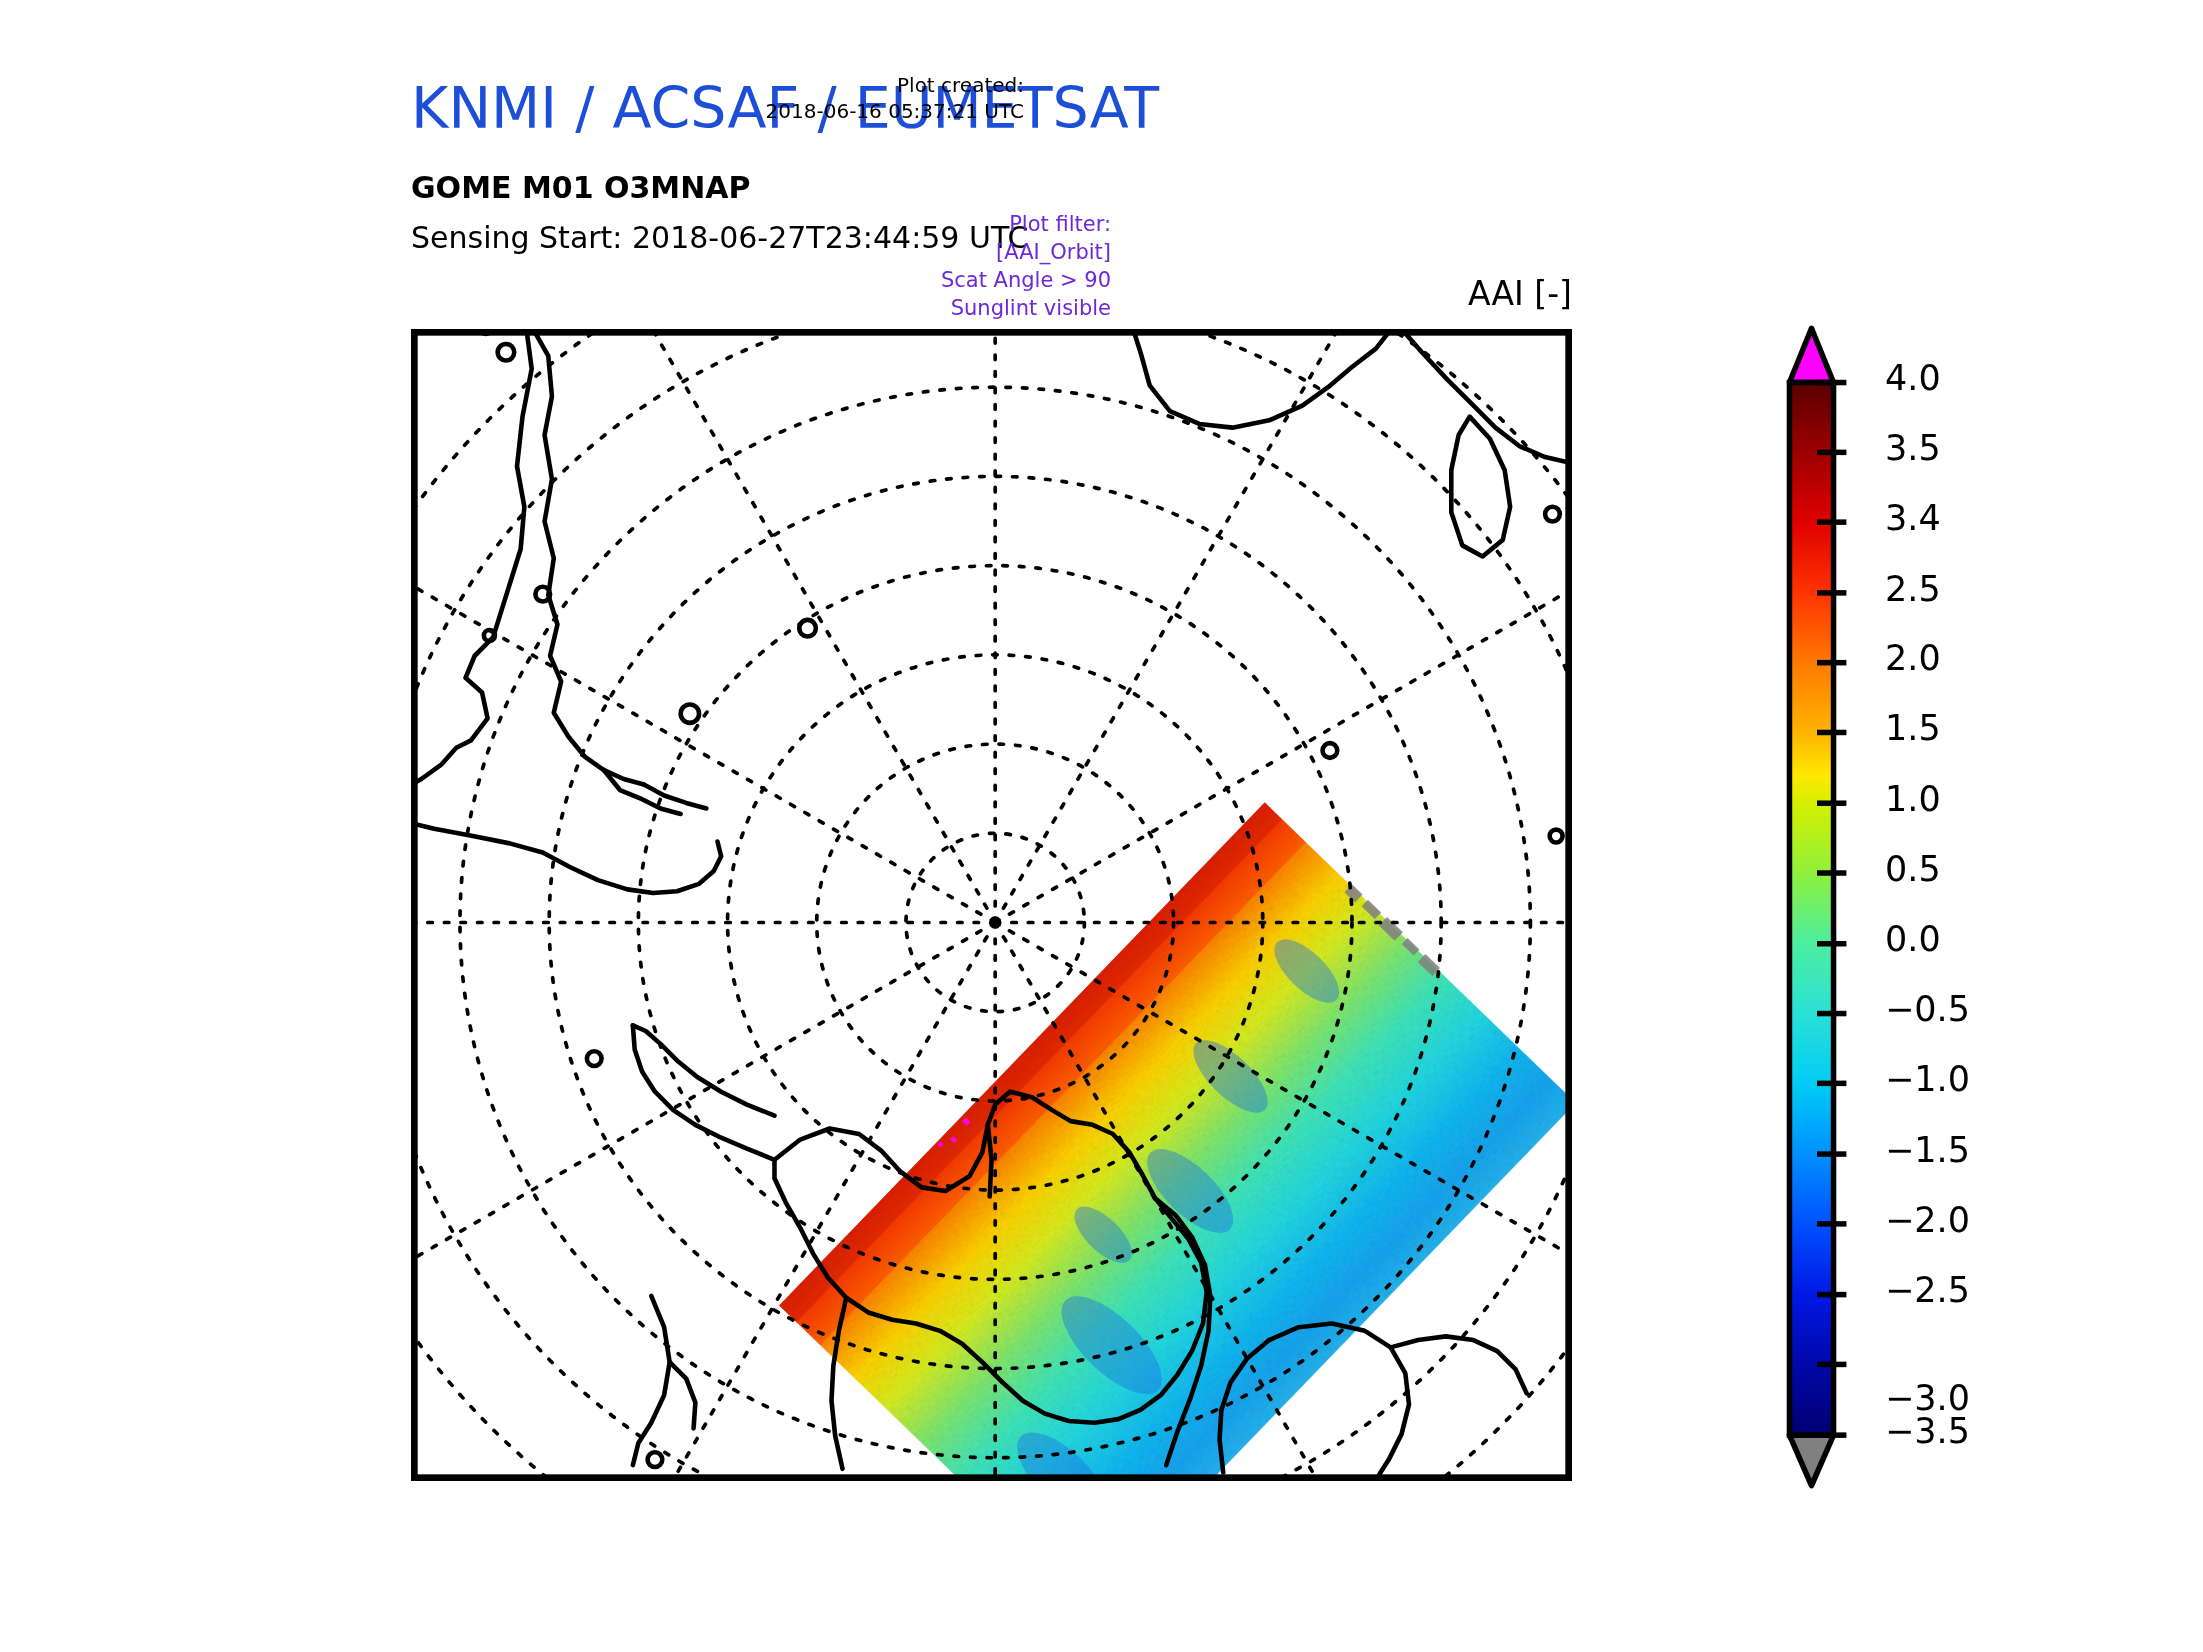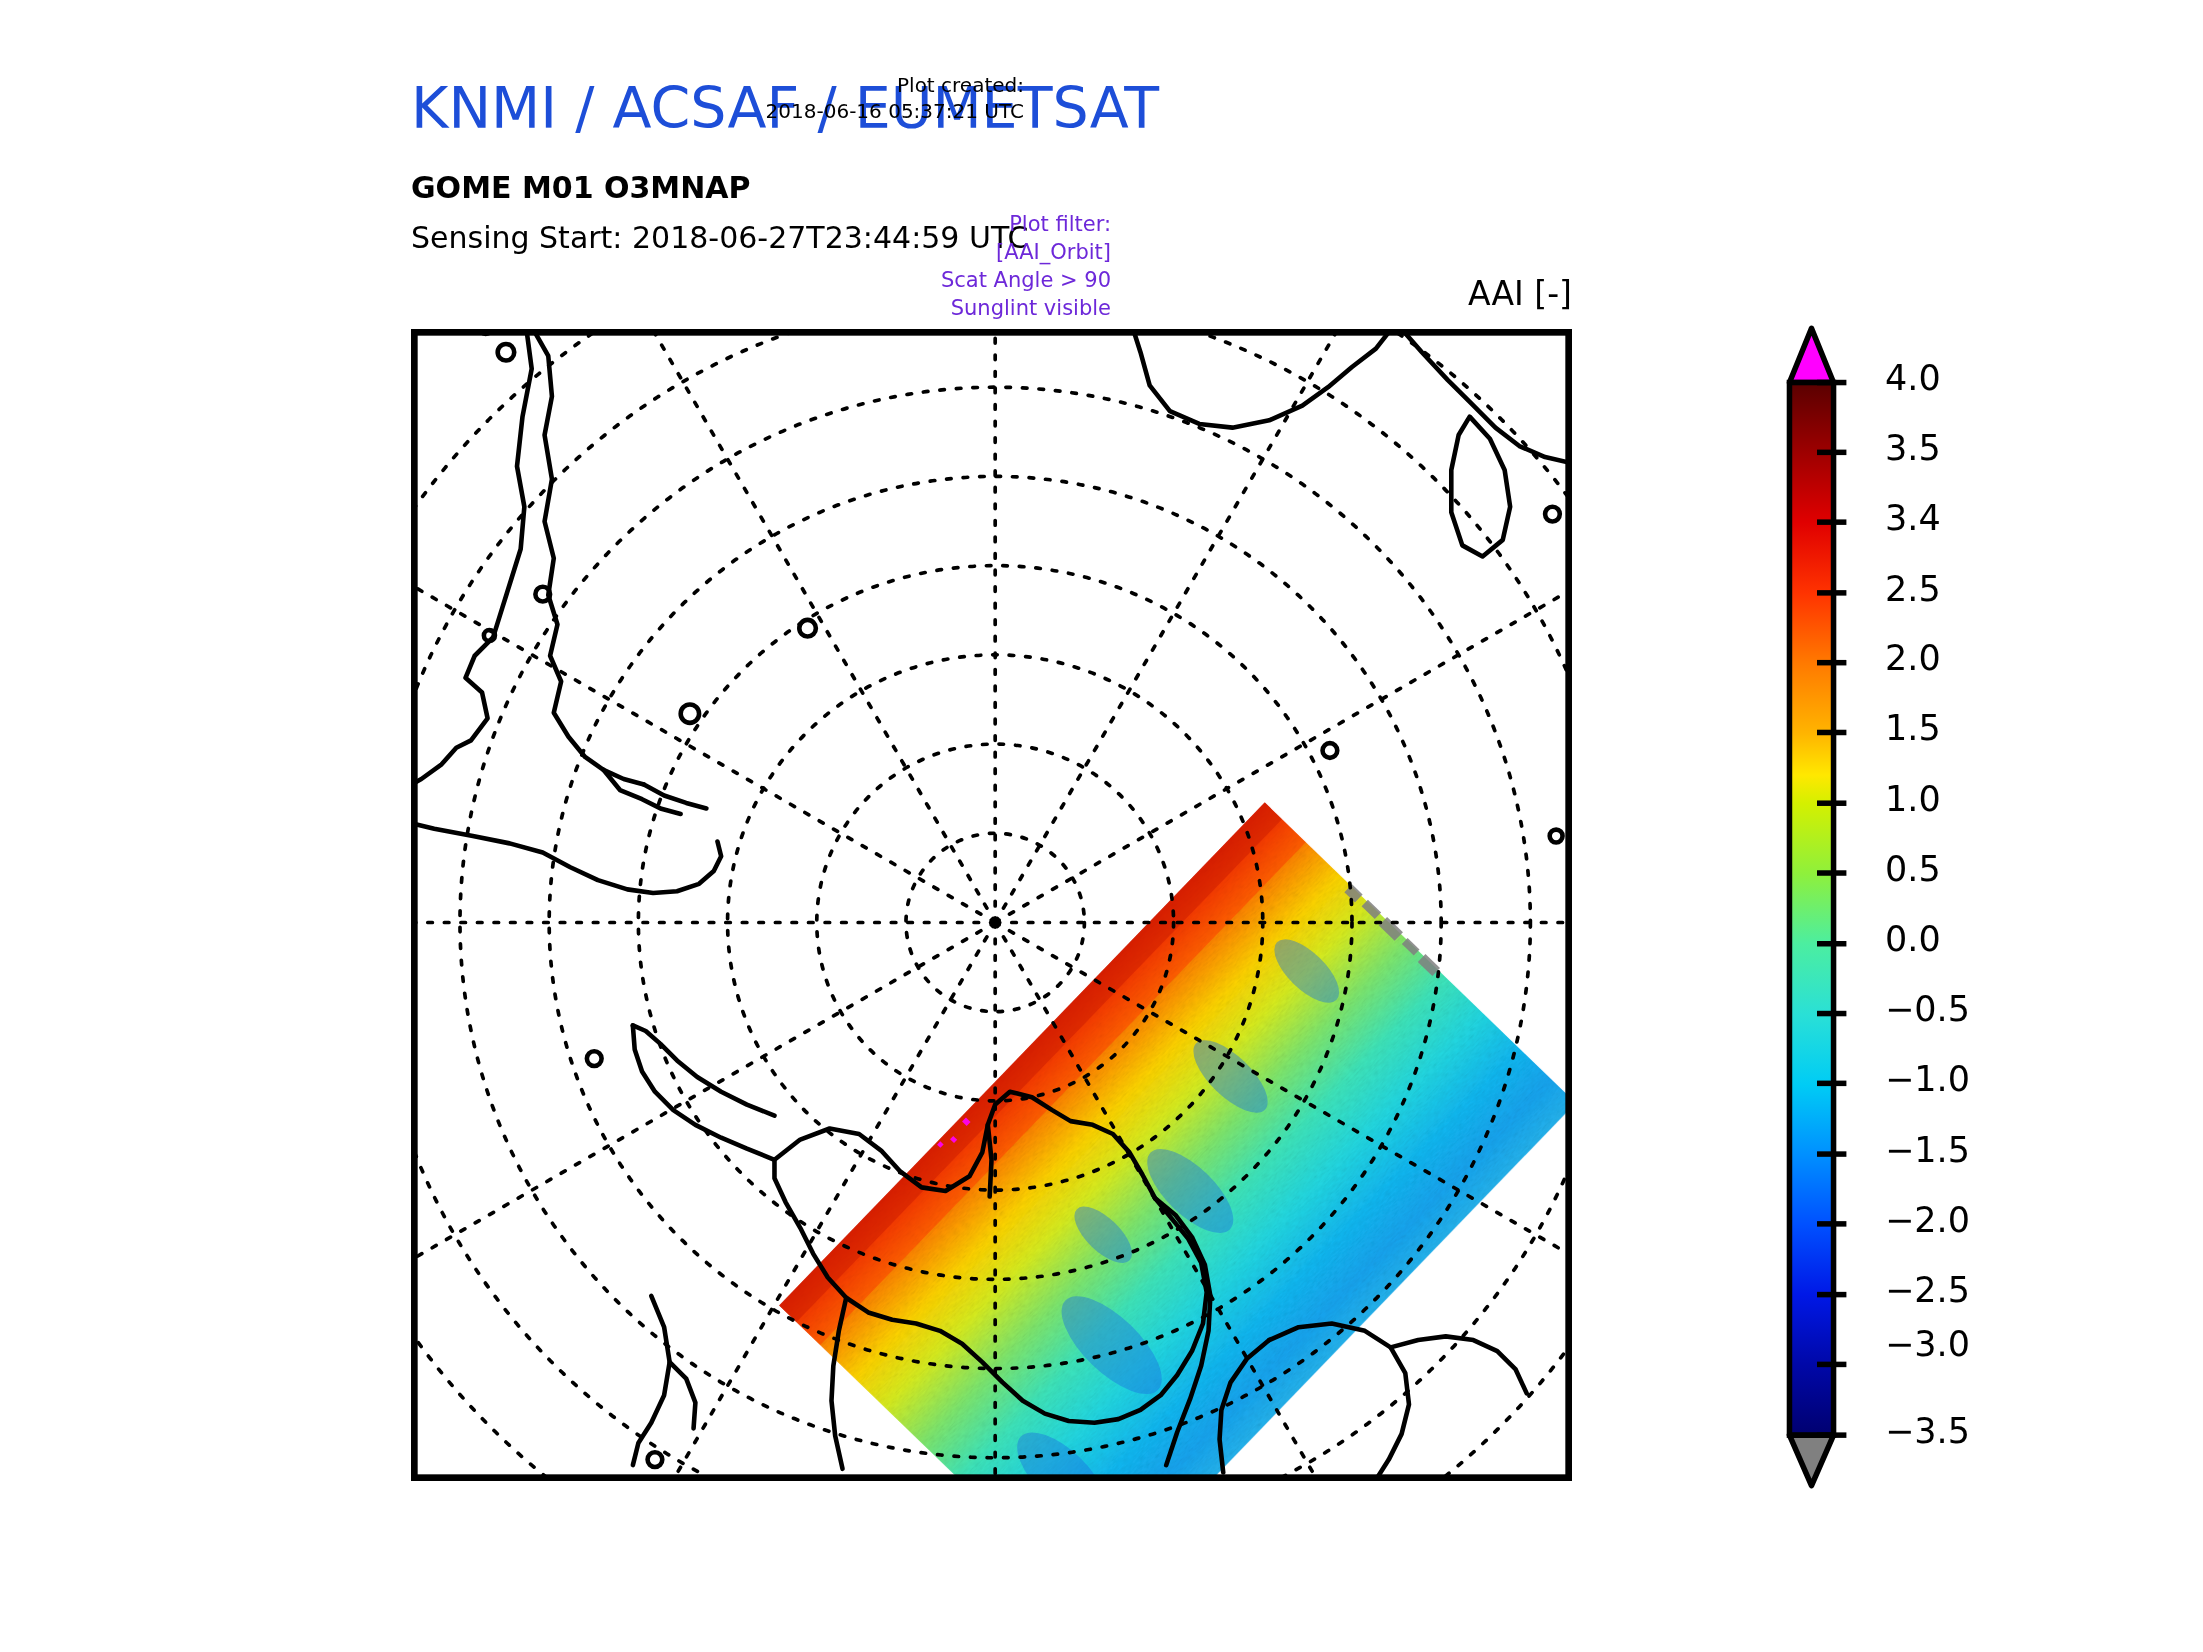--- a/index.html
+++ b/index.html
@@ -286,16 +286,16 @@
   <div class="cbar-label" style="top:320px">2.0</div>
   <div class="cbar-label" style="top:390px">1.5</div>
   <div class="cbar-label" style="top:461px">1.0</div>
   <div class="cbar-label" style="top:531px">0.5</div>
   <div class="cbar-label" style="top:601px">0.0</div>
   <div class="cbar-label" style="top:671px">−0.5</div>
   <div class="cbar-label" style="top:741px">−1.0</div>
   <div class="cbar-label" style="top:812px">−1.5</div>
   <div class="cbar-label" style="top:882px">−2.0</div>
   <div class="cbar-label" style="top:952px">−2.5</div>
-  <div class="cbar-label" style="top:1006px">−3.0</div>
+  <div class="cbar-label" style="top:1060px">−3.0</div>
   <div class="cbar-label" style="top:1093px">−3.5</div>
 </div>
 
 
 </body></html>

